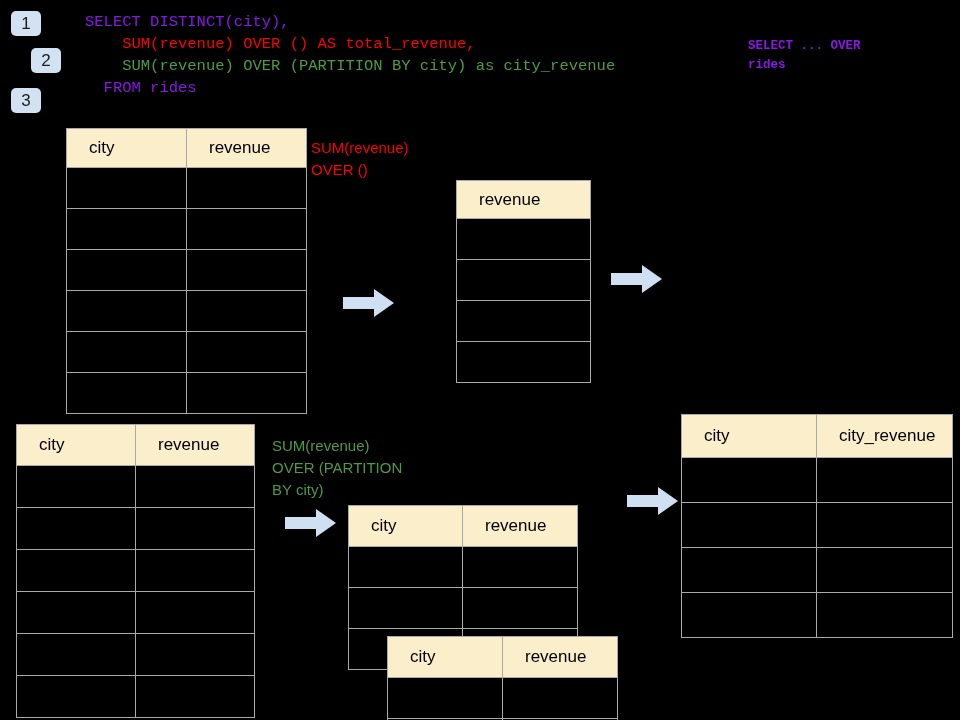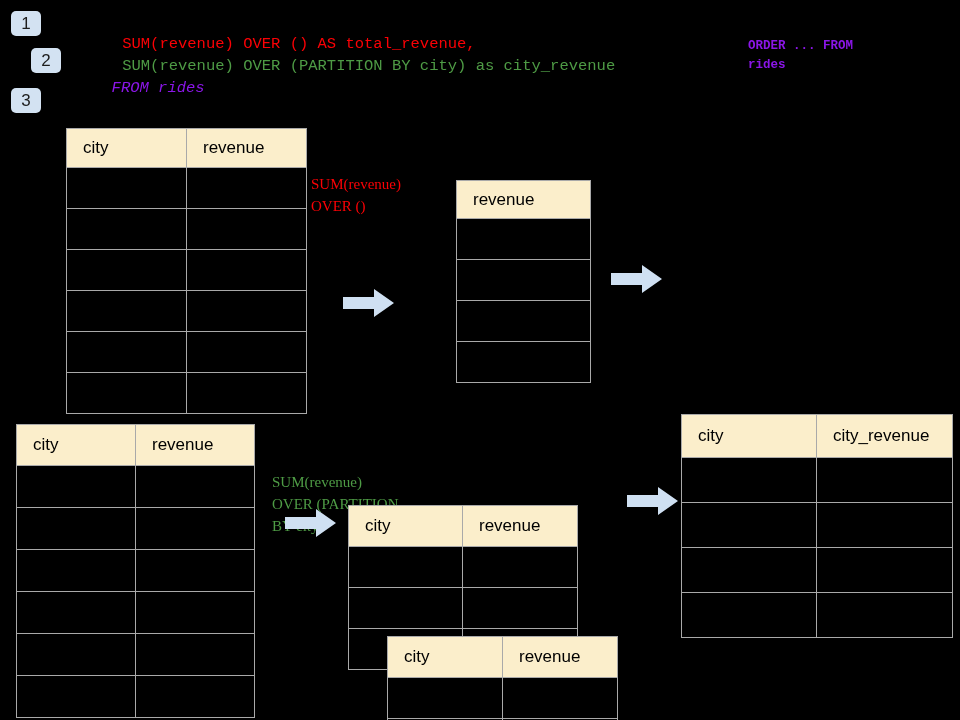--- a/index.html
+++ b/index.html
@@ -40,25 +40,24 @@
     line-height: 22px;
     white-space: pre;
     letter-spacing: 0px;
   }
   .code-purple { color: #8b16e8; }
   .code-red    { color: #fb0005; }
   .code-green  { color: #4e9b45; }
 
   .note {
     position: absolute;
-    font-family: Liberation Serif, serif;
+    font-family: Liberation Sans, sans-serif;
     font-size: 15px;
     line-height: 22px;
     white-space: pre;
-    margin-top: 36px;
   }
   .note-red   { color: #fb0005; }
   .note-green { color: #4e9b45; }
 
   .side-note {
     position: absolute;
     font-family: "Liberation Mono", monospace;
     font-size: 12.5px;
     line-height: 19px;
     white-space: pre;
@@ -79,21 +78,21 @@
     background: #000000;
   }
   .tbl th {
     border: 1px solid #a9a9a9;
     background: #fbeecb;
     color: #000000;
     font-family: "Liberation Sans", sans-serif;
     font-weight: normal;
     font-size: 17px;
     text-align: left;
-    padding: 0 0 0 16px;
+    padding: 0 0 0 22px;
   }
 
   
   .arrow {
     position: absolute;
   }
 </style>
 </head>
 <body>
 
@@ -102,25 +101,26 @@
   <div class="badge" style="left:11px; top:11px;">
       <span>1</span>
     </div>
   <div class="badge" style="left:31px; top:48px;">
       <span>2</span>
     </div>
   <div class="badge" style="left:11px; top:88px;">
       <span>3</span>
     </div>
 
+  <div class="code code-purple" style="left:85px; top:11px;">SELECT DISTINCT(city),</div>
   <div class="code code-green" style="left:85px; top:55px;">    SUM(revenue) OVER (PARTITION BY city) as city_revenue</div>
   <div class="code code-red" style="left:85px; top:33px;">    SUM(revenue) OVER () AS total_revenue,</div>
-  <div class="code code-purple" style="left:93px; top:77px;font-style:italic;">  FROM rides</div>
-
-  <div class="side-note" style="left:748px; top:37px;">ORDER ... FROM
+  <div class="code code-purple" style="left:85px; top:77px;">  FROM rides</div>
+
+  <div class="side-note" style="left:748px; top:37px;">SELECT ... OVER
 rides</div>
 
   <div class="note note-red" style="left:311px; top:137px;">SUM(revenue)
 OVER ()</div>
   <div class="note note-green" style="left:272px; top:435px;">SUM(revenue)
 OVER (PARTITION
 BY city)</div>
 
   <table class="tbl" style="left:66px; top:128px; width:240px;">
     <colgroup>

